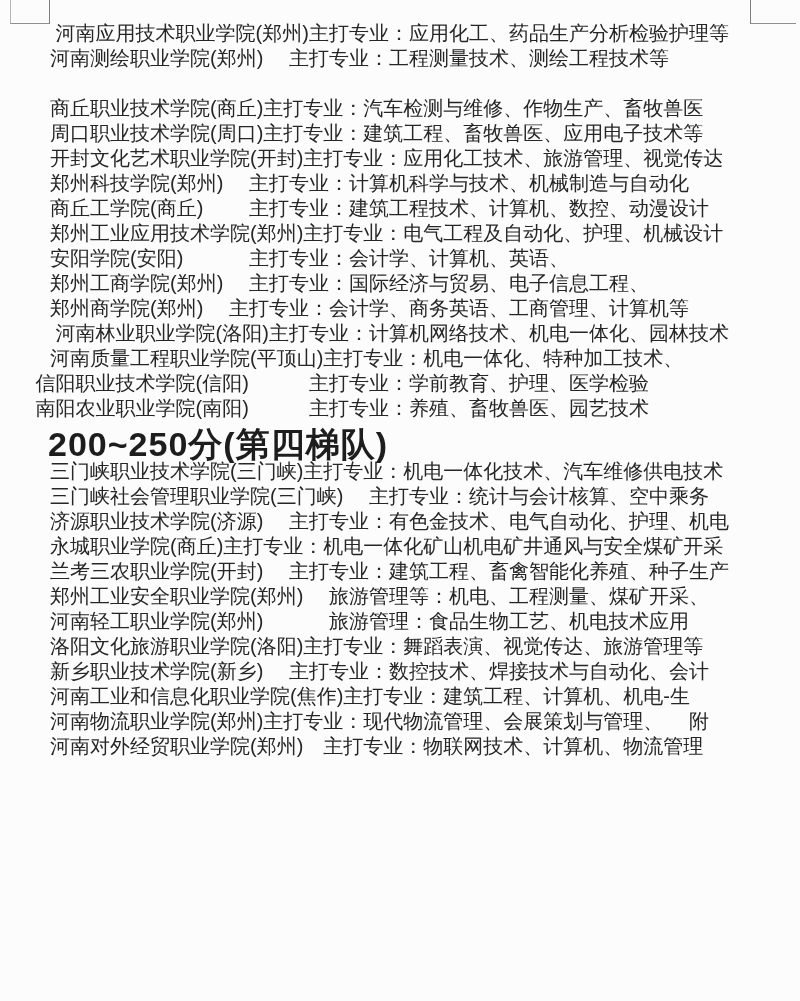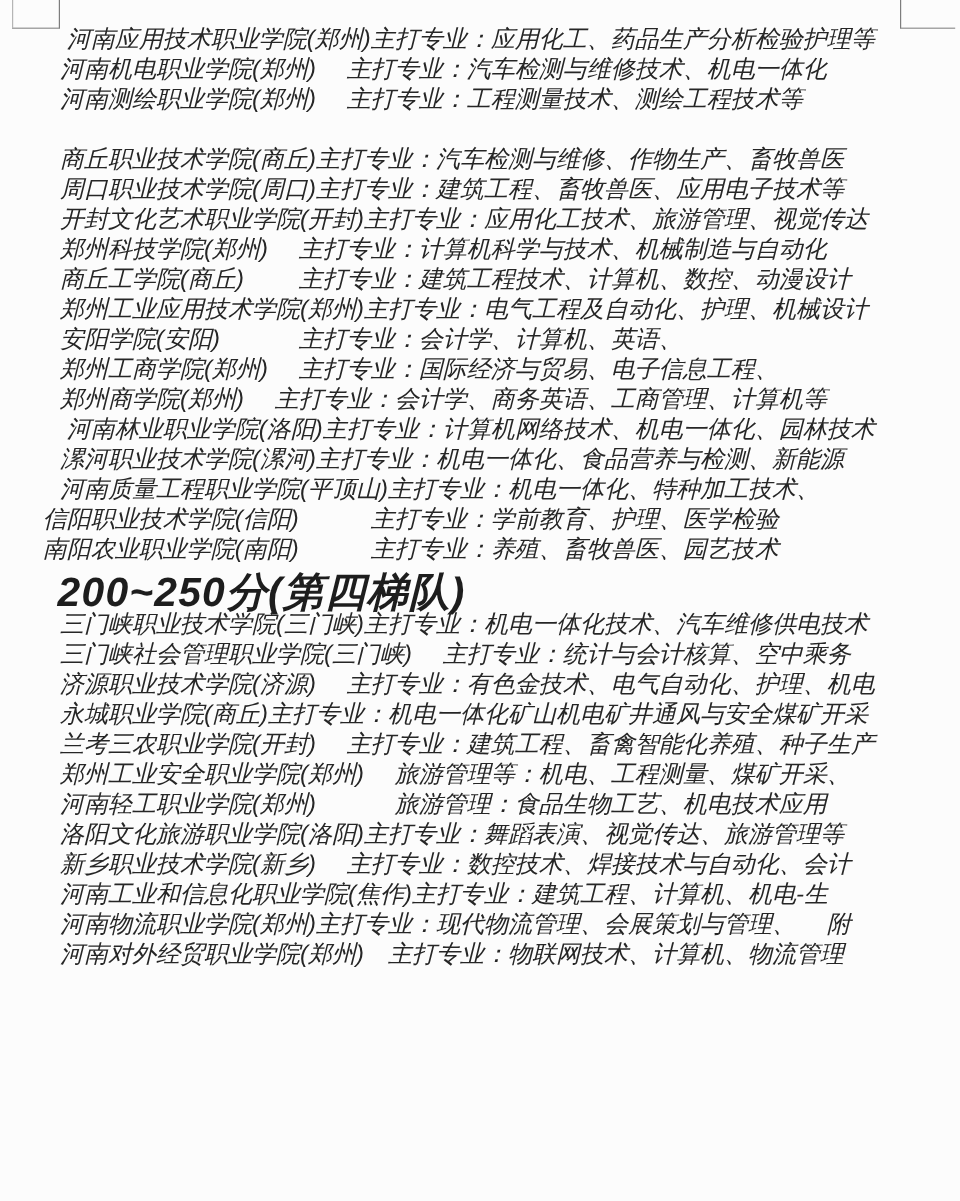--- a/index.html
+++ b/index.html
@@ -5,21 +5,20 @@
   * { margin: 0; padding: 0; box-sizing: border-box; }
   html, body { background: #ffffff; }
   body { width: 800px; height: 1001px; overflow: hidden; }
   .doc {
     position: relative;
     width: 800px; height: 1001px;
     background: #fcfcfc;
     font-family: "Liberation Sans", "DejaVu Sans", sans-serif;
     color: #262626;
     overflow: hidden;
-    font-style: italic;
   }
   .corner-mark { position: absolute; }
   .corner-left {
     left: 10px; top: -3px; width: 40px; height: 27px;
     border-left: 1px solid #b5b5b5;
     border-bottom: 1px solid #8f8f8f;
     border-right: 1px solid #7d7d7d;
   }
   .corner-right {
     left: 750px; top: -3px; width: 46px; height: 27px;
@@ -55,34 +54,32 @@
 
 <div class="doc">
 
   <div class="corner-mark corner-left"></div>
   <div class="corner-mark corner-right"></div>
 
   <div class="content">
 
     <div>
       <div class="line">　 河南应用技术职业学院(郑州)主打专业：应用化工、药品生产分析检验护理等</div>
-      <div class="line">　河南机电职业学院(郑州)　 主打专业：汽车检测与维修技术、机电一体化</div>
       <div class="line">　河南测绘职业学院(郑州)　 主打专业：工程测量技术、测绘工程技术等</div>
       <div class="gap"></div>
       <div class="line">　商丘职业技术学院(商丘)主打专业：汽车检测与维修、作物生产、畜牧兽医</div>
       <div class="line">　周口职业技术学院(周口)主打专业：建筑工程、畜牧兽医、应用电子技术等</div>
       <div class="line">　开封文化艺术职业学院(开封)主打专业：应用化工技术、旅游管理、视觉传达</div>
       <div class="line">　郑州科技学院(郑州)　 主打专业：计算机科学与技术、机械制造与自动化</div>
       <div class="line">　商丘工学院(商丘)　　 主打专业：建筑工程技术、计算机、数控、动漫设计</div>
       <div class="line">　郑州工业应用技术学院(郑州)主打专业：电气工程及自动化、护理、机械设计</div>
       <div class="line">　安阳学院(安阳)　　　 主打专业：会计学、计算机、英语、</div>
       <div class="line">　郑州工商学院(郑州)　 主打专业：国际经济与贸易、电子信息工程、</div>
       <div class="line">　郑州商学院(郑州)　 主打专业：会计学、商务英语、工商管理、计算机等</div>
       <div class="line">　 河南林业职业学院(洛阳)主打专业：计算机网络技术、机电一体化、园林技术</div>
-      <div class="line">　漯河职业技术学院(漯河)主打专业：机电一体化、食品营养与检测、新能源</div>
       <div class="line">　河南质量工程职业学院(平顶山)主打专业：机电一体化、特种加工技术、</div>
       <div class="line"> 信阳职业技术学院(信阳)　　　主打专业：学前教育、护理、医学检验</div>
       <div class="line"> 南阳农业职业学院(南阳)　　　主打专业：养殖、畜牧兽医、园艺技术</div>
     </div>
 
     <div class="tier-heading">200~250分(第四梯队)</div>
 
     <div>
       <div class="line">　三门峡职业技术学院(三门峡)主打专业：机电一体化技术、汽车维修供电技术</div>
       <div class="line">　三门峡社会管理职业学院(三门峡)　 主打专业：统计与会计核算、空中乘务</div>

